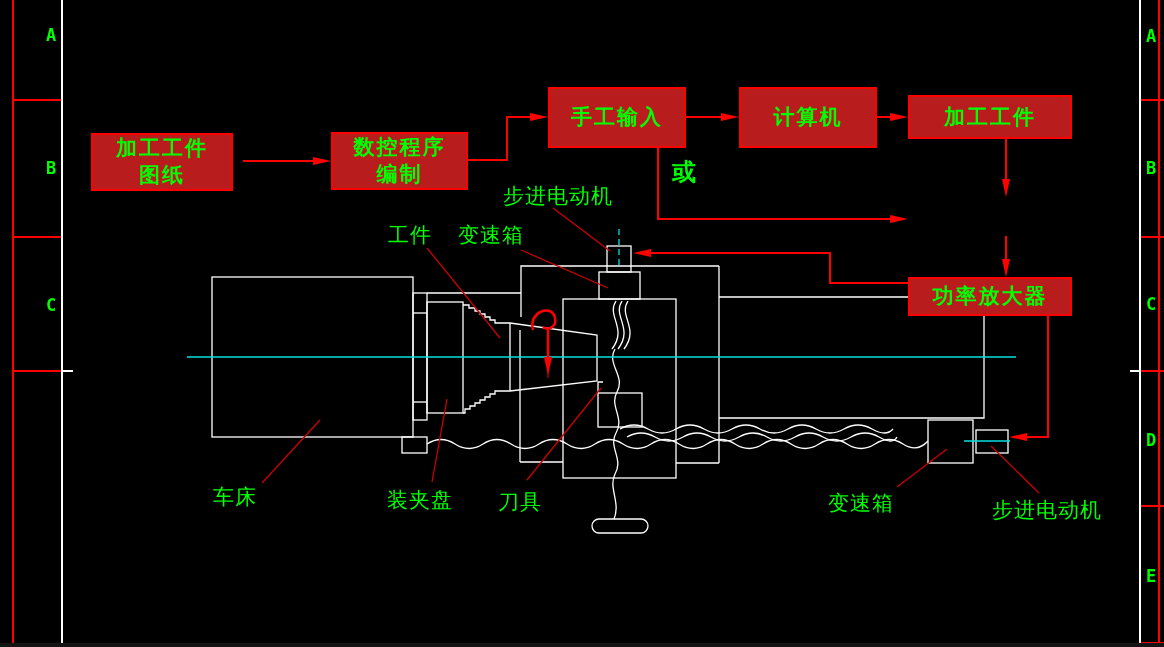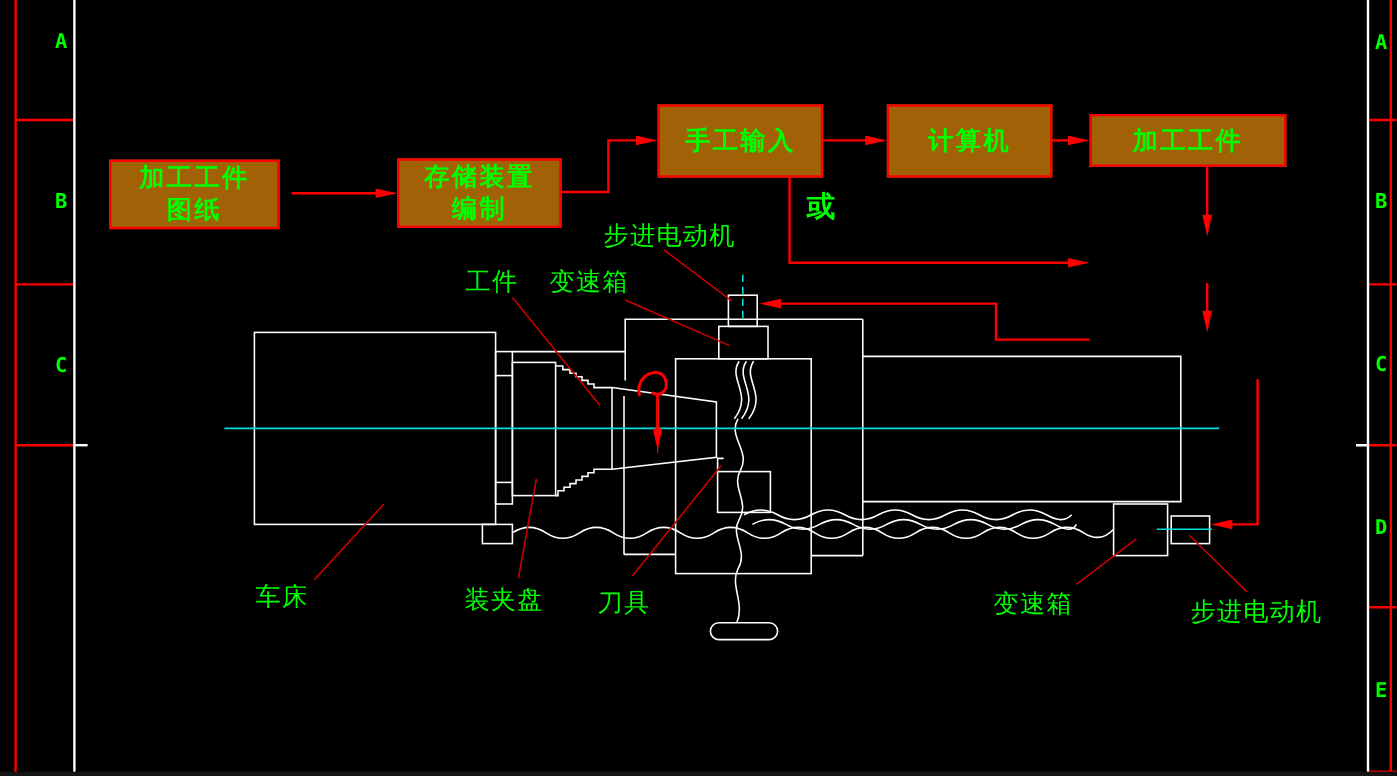--- a/index.html
+++ b/index.html
@@ -1,19 +1,19 @@
 <!DOCTYPE html>
 <html><head>
 <meta charset="utf-8">
 <style>
   html,body{margin:0;padding:0;background:#000;}
   .canvas{position:relative;width:1164px;height:647px;background:#000;overflow:hidden;
           font-family:"DejaVu Sans",sans-serif;}
   svg.layer{position:absolute;left:0;top:0;pointer-events:none;}
-  .flowbox{position:absolute;box-sizing:border-box;border:2px solid #ff0000;background:#a16207;
+  .flowbox{position:absolute;box-sizing:border-box;border:2px solid #ff0000;background:#b91c1c;
            display:flex;flex-direction:column;justify-content:center;align-items:center;
            color:#00ff00;font-weight:bold;font-size:21px;line-height:27px;letter-spacing:2px;
            z-index:3;white-space:nowrap;}
   .glabel{position:absolute;color:#00ff00;font-weight:normal;font-size:21px;line-height:22px;
           letter-spacing:1px;z-index:4;white-space:nowrap;}
   .zone-letter{position:absolute;color:#00ff00;font-weight:bold;font-size:17px;
                font-family:"DejaVu Sans Mono",monospace;z-index:4;width:20px;text-align:center;}
   .or-label{position:absolute;color:#00ff00;font-weight:bold;font-size:24px;z-index:4;}
   .bottom-strip{position:absolute;left:0;top:643px;width:1164px;height:4px;background:#141414;z-index:1;}
 </style>
@@ -83,31 +83,34 @@
       <line x1="619" y1="229" x2="619" y2="267" stroke-dasharray="6,4"></line>
       <line x1="964" y1="441" x2="1010" y2="441"></line>
     </g>
   </svg>
 
   <div class="flowbox" style="left:91px;top:133px;width:142px;height:58px">
     <span>加工工件</span>
     <span>图纸</span>
   </div>
   <div class="flowbox" style="left:331px;top:132px;width:137px;height:58px">
-    <span>存储装置</span>
+    <span>数控程序</span>
     <span>编制</span>
   </div>
   <div class="flowbox" style="left:548px;top:87px;width:138px;height:61px">
     <span>手工输入</span>
   </div>
   <div class="flowbox" style="left:739px;top:87px;width:138px;height:61px">
     <span>计算机</span>
   </div>
   <div class="flowbox" style="left:908px;top:95px;width:164px;height:44px">
     <span>加工工件</span>
+  </div>
+  <div class="flowbox" style="left:908px;top:277px;width:164px;height:39px">
+    <span>功率放大器</span>
   </div>
 
   <svg class="layer" width="1164" height="647" style="z-index:5">
     <g stroke="#ff0000" stroke-width="2" fill="none">
       <line x1="243" y1="161" x2="315" y2="161"></line>
       <polyline points="468,160 507,160 507,117 531,117"></polyline>
       <line x1="686" y1="117" x2="722" y2="117"></line>
       <line x1="877" y1="117" x2="891" y2="117"></line>
       <line x1="1006" y1="139" x2="1006" y2="180"></line>
       <polyline points="658,148 658,219 891,219"></polyline>

